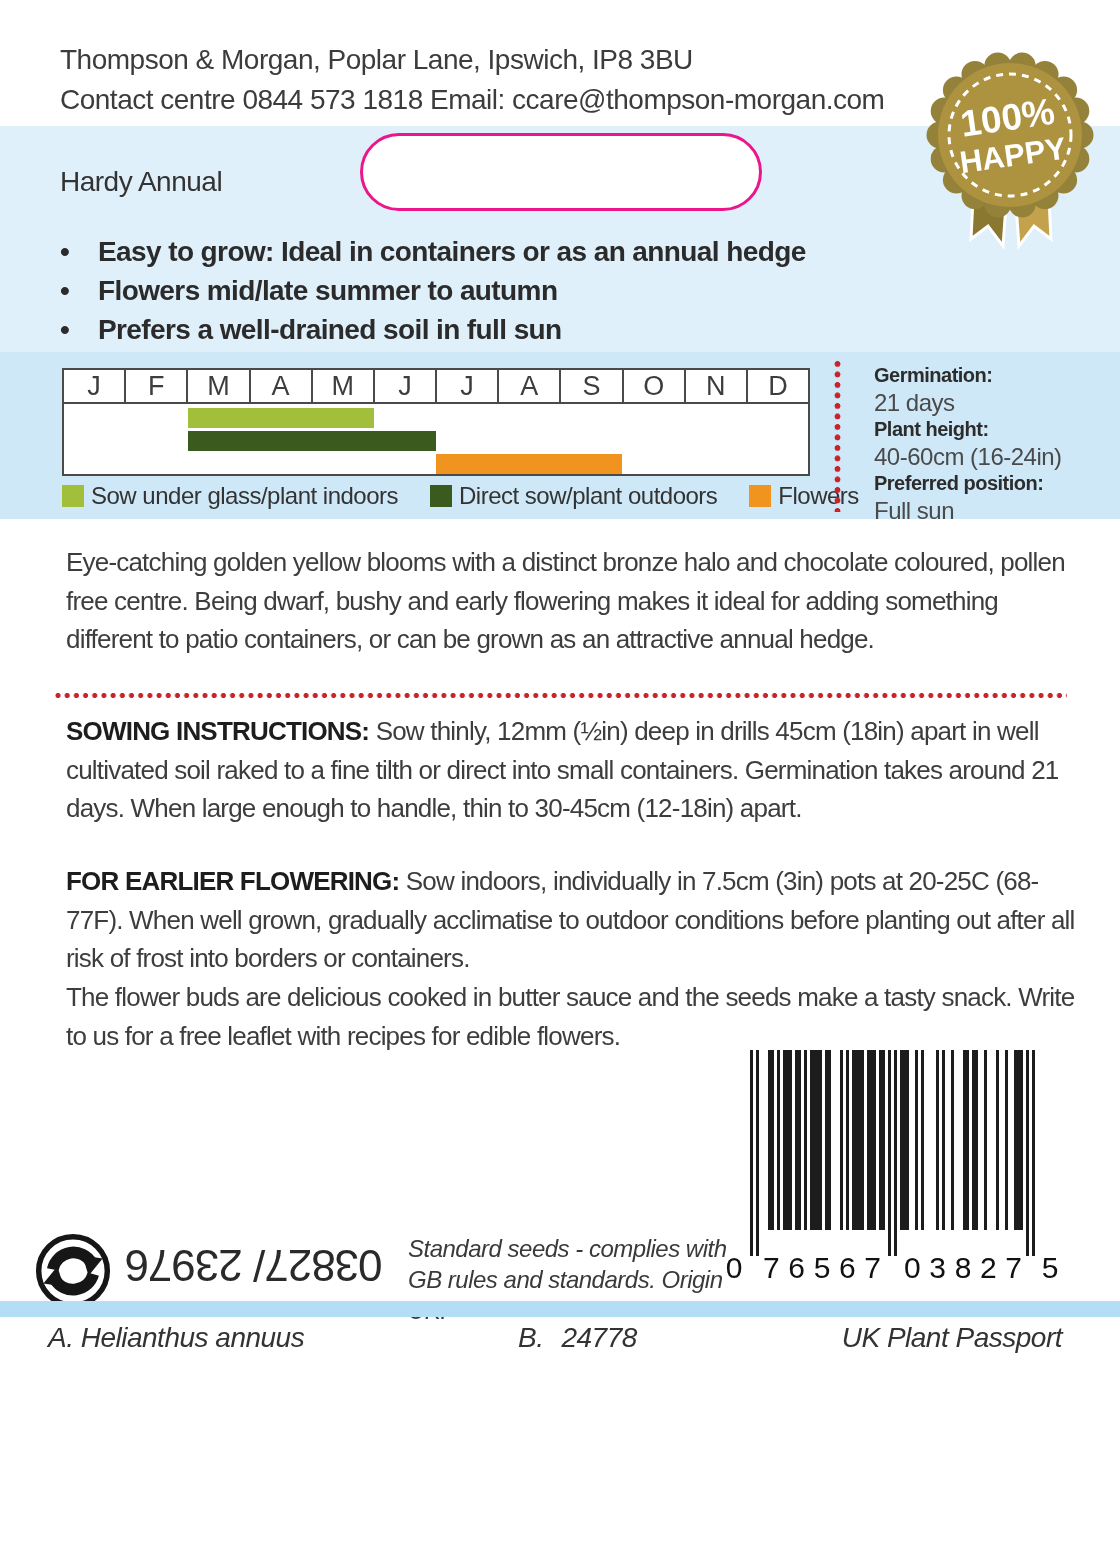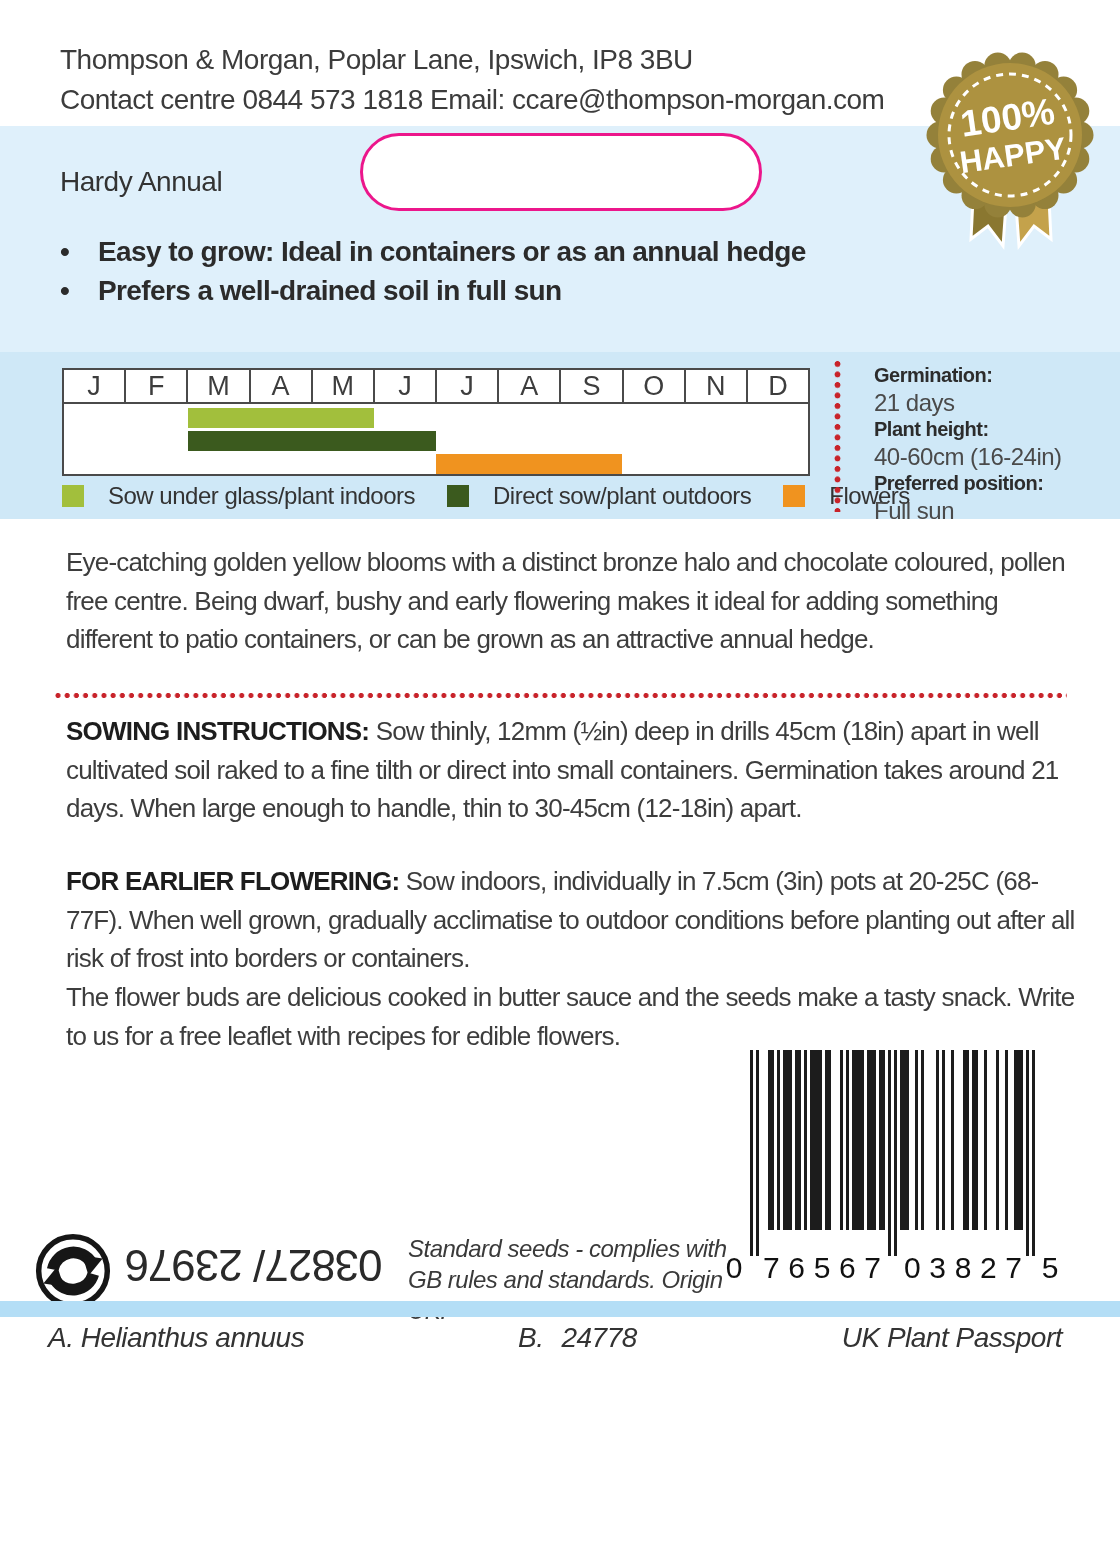--- a/index.html
+++ b/index.html
@@ -21,21 +21,21 @@
   .bullets li::before{content:"\2022"; position:absolute; left:10px; top:0; font-weight:700;}
   
   .cal-table{position:absolute; left:62px; top:16px; width:748px; background:#fff; border:2px solid #4a4a4a; box-sizing:border-box;}
   .cal-head{display:flex; height:32px; border-bottom:2px solid #4a4a4a;}
   .mcell{flex:1; display:flex; align-items:center; justify-content:center; font-size:27px; color:#3d3d3d; border-right:2px solid #4a4a4a; box-sizing:border-box;}
   .mcell:last-child{border-right:none;}
   .cal-body{position:relative; height:70px;}
   .calbar{position:absolute; height:20px;}
   
   .legend{position:absolute; left:62px; top:130px; display:flex; gap:32px; align-items:center;}
-  .lg-item{display:flex; align-items:center; gap:24px; font-size:24px; color:#333; letter-spacing:-0.5px;}
+  .lg-item{display:flex; align-items:center; gap:7px; font-size:24px; color:#333; letter-spacing:-0.5px;}
   .lg-sw{display:inline-block; width:22px; height:22px;}
   
   .vdots{position:absolute; left:834px; top:8px; width:7px; height:152px;
     background-image:radial-gradient(circle at 3.5px 4px, #c8232a 2.6px, transparent 3.3px);
     background-size:7px 10.5px; background-repeat:repeat-y;}
   .hdots{position:absolute; left:55px; top:692px; width:1012px; height:7px;
     background-image:radial-gradient(circle at 3px 3.5px, #c8232a 2.2px, transparent 2.9px);
     background-size:9.2px 7px; background-repeat:repeat-x;}
   
   .qf{position:absolute; left:874px; top:10px; width:236px;}
@@ -105,20 +105,21 @@
         <text x="85" y="126" font-size="31">HAPPY</text>
       </g>
     </svg>
   </div>
 
   <div class="band1">
     <div class="hardy">Hardy Annual</div>
     <div class="pinkbox"></div>
     <ul class="bullets">
       <li>Easy to grow: Ideal in containers or as an annual hedge</li>
+      <li>Flowers mid/late summer to autumn</li>
       <li>Prefers a well-drained soil in full sun</li>
     </ul>
   </div>
 
   <div class="band2">
     <div class="cal-table">
       <div class="cal-head" id="cal-head">
           <div class="mcell">J</div>
           <div class="mcell">F</div>
           <div class="mcell">M</div>

